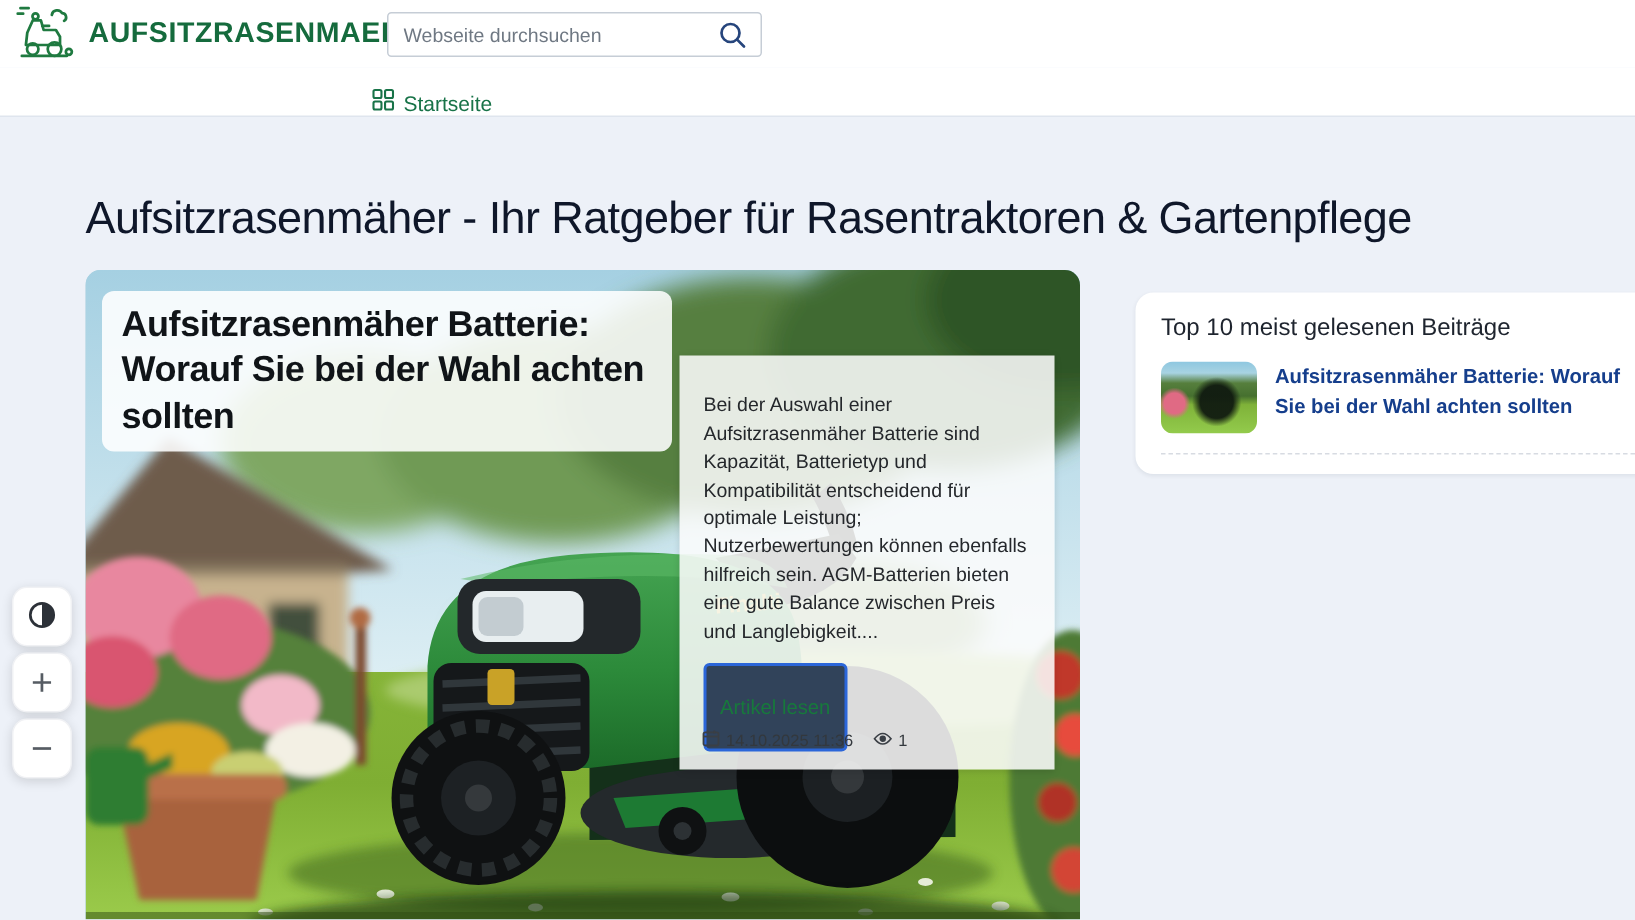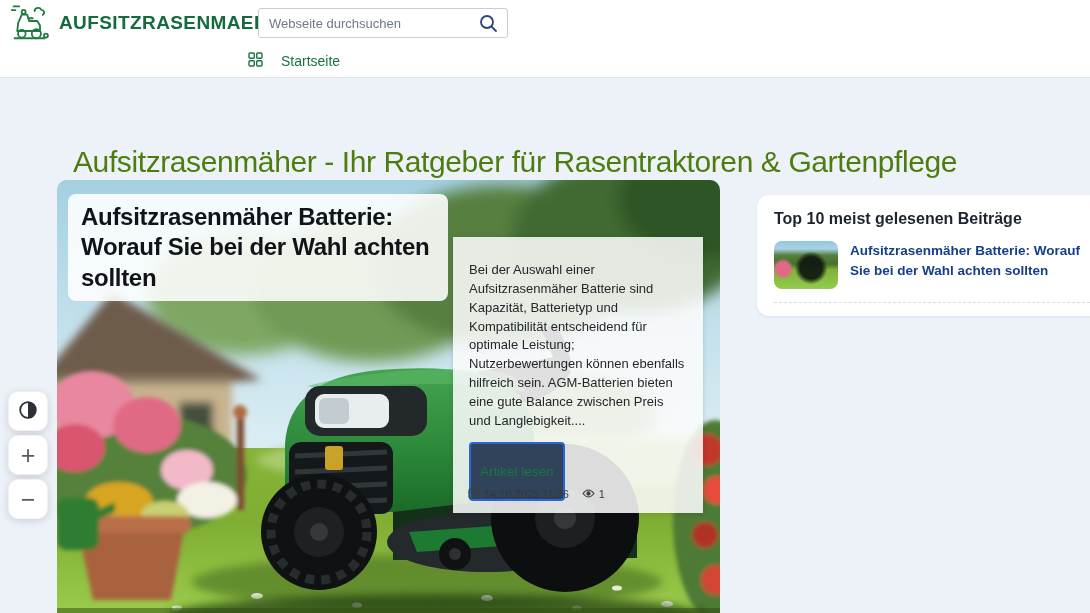--- a/index.html
+++ b/index.html
@@ -27,31 +27,31 @@
   }
   .searchbox input::placeholder { color:#6f7883; }
   .search-btn { border:none; background:none; padding:0 9px 0 0; cursor:pointer; display:flex; align-items:center; }
 
   
   .main-nav {
     position:absolute; top:45px; left:0; right:0; height:33px;
     background:#fff; border-bottom:1px solid #dfe5ee; z-index:5;
   }
   .nav-item {
-    position:absolute; top:0; height:32px; display:flex; align-items:center; gap:18px;
+    position:absolute; top:0; height:32px; display:flex; align-items:flex-end; gap:6px;
     color:#187348; font-size:14px; text-decoration:none; cursor:pointer;
   }
   .nav-start { left:248px; }
   .nav-ratgeber { left:814px; }
   .nav-item .chev { margin-left:1px; display:flex; }
 
   
   .page-title {
-    position:absolute; left:57px; top:129px; margin:16px;
-    font-size:30px; font-weight:500; color:#4d7c0f; letter-spacing:-.4px; white-space:nowrap;text-align:center;
+    position:absolute; left:57px; top:129px; margin:0;
+    font-size:30px; font-weight:500; color:#0f172a; letter-spacing:-.4px; white-space:nowrap;text-align:center;
   }
 
   
   .hero {
     position:absolute; left:57px; top:180px; width:663px; height:433px;
     border-radius:10px 10px 0 0; overflow:hidden; background:#a9cfdd; cursor:pointer;
   }
   .scene { position:absolute; inset:0; width:100%; height:100%; display:block; }
   .hero-title {
     position:absolute; left:11px; top:14px; width:380px;
@@ -77,21 +77,21 @@
     position:absolute; left:15px; bottom:12px; display:flex; align-items:center; gap:4px;
     font-size:11px; color:#33383d;
   }
   .meta .views-group { display:flex; align-items:center; gap:4px; margin-left:9px; }
 
   
   .top10 {
     position:absolute; left:757px; top:195px; width:350px; background:#fff;
     border-radius:12px; padding:15px 17px 13px; box-shadow:0 1px 3px rgba(16,24,40,.07);
   }
-  .top10 h2 { margin:0 0 13px; font-size:16px; font-weight:700; color:#1e242e; }
+  .top10 h2 { margin:0 0 13px; font-size:16px; font-weight:400; color:#1e242e; }
   .top10-item { display:flex; gap:12px; align-items:flex-start; cursor:pointer; }
   .thumb {
     width:64px; height:48px; border-radius:8px; flex:none;
     background:
       radial-gradient(circle at 14% 58%, #e06a84 0 11%, rgba(224,106,132,0) 17%),
       radial-gradient(circle at 58% 56%, rgba(16,26,16,.95) 0 24%, rgba(16,26,16,0) 36%),
       linear-gradient(180deg,#8ec7e0 0%, #a8d3e2 16%, #567f3d 30%, #46702f 48%, #7fb239 60%, #93cb4c 100%);
   }
   .top10-link {
     font-size:13.5px; font-weight:700; color:#153e8c; line-height:1.5; text-decoration:none;

